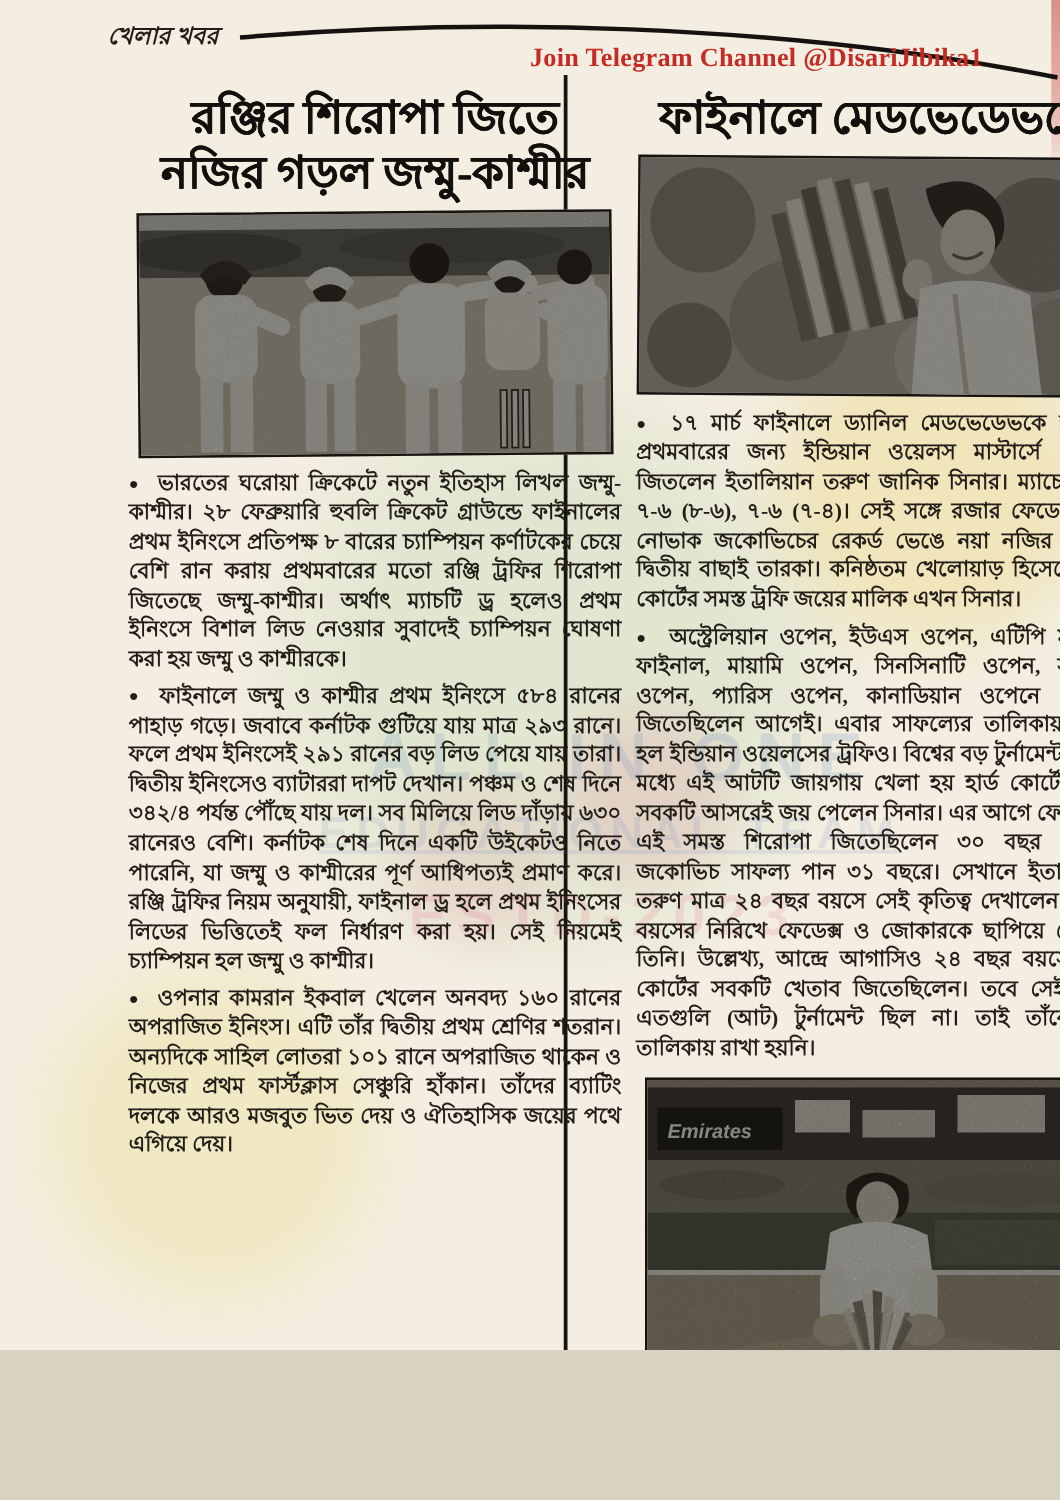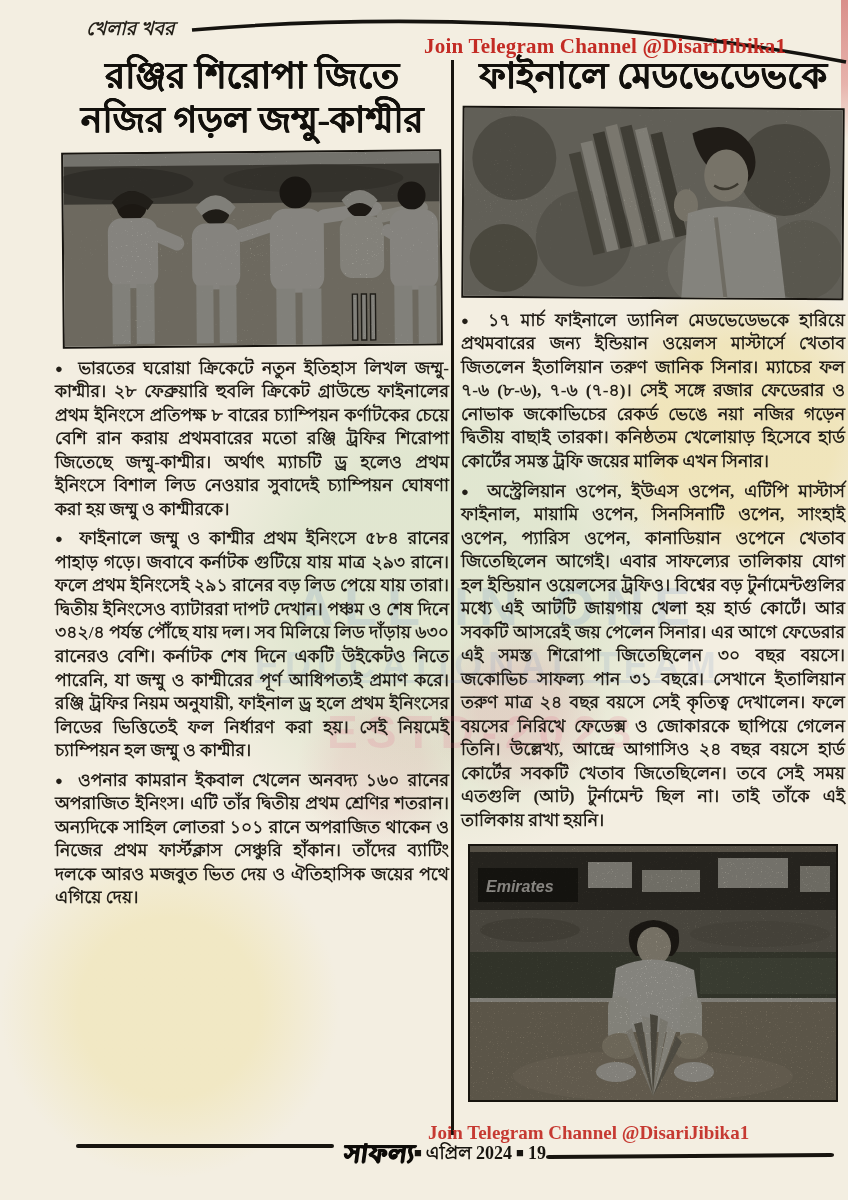--- a/index.html
+++ b/index.html
@@ -1,38 +1,38 @@
 <!DOCTYPE html>
 <html lang="bn"><head>
 <meta charset="utf-8">
 <style>
   html,body{margin:0;padding:0;background:#d8d2c2;}
   .page{
-    position:relative;width:848px;height:1200px;margin:0 auto;
+    position:relative;width:848px;height:1080px;margin:0 auto;
     background:
       radial-gradient(circle at 88% 36%, rgba(232,205,90,.28) 0 90px, rgba(232,205,90,0) 160px),
       radial-gradient(circle at 20% 84%, rgba(235,214,110,.25) 0 90px, rgba(235,214,110,0) 170px),
       radial-gradient(circle at 61% 59%, rgba(227,120,150,.18) 0 40px, rgba(227,120,150,0) 90px),
       radial-gradient(circle at 45% 64%, rgba(230,130,150,.14) 0 40px, rgba(230,130,150,0) 85px),
       radial-gradient(circle at 52% 50%, rgba(130,190,120,.16) 0 150px, rgba(130,190,120,0) 260px),
       #f3eee1;
     overflow:hidden;
     font-family:"Liberation Serif","DejaVu Serif",serif;
     color:#221e17;
   }
   .edge-pink{position:absolute;right:0;top:0;width:7px;height:140px;
     background:linear-gradient(180deg,#d98f8a,#e7b3ac 60%,rgba(231,179,172,0));}
   .kicker{position:absolute;left:86px;top:14px;font-size:19px;font-style:italic;font-weight:700;}
   .header-rule{position:absolute;left:0;top:0;width:848px;height:72px;pointer-events:none;}
   .tg-top{position:absolute;left:424px;top:34px;width:420px;font-size:21px;font-weight:700;
     color:#c32b24;letter-spacing:.2px;}
   .tg-bottom{position:absolute;left:428px;top:1122px;width:345px;font-size:19px;font-weight:700;
     color:#c32b24;opacity:.92;}
   .divider{position:absolute;left:451px;top:60px;width:2.5px;height:1075px;background:#17140f;}
-  .col{position:absolute;top:55px;}
+  .col{position:absolute;top:73px;margin-left:48px;}
   .col-left{left:55px;width:394px;}
   .col-right{left:461px;width:384px;}
   .headline{font-weight:800;text-align:center;font-size:36px;line-height:1.22;
     letter-spacing:0;color:#12100c;
     text-shadow:.6px 0 0 #12100c, 0 .4px 0 #12100c;}
   .col-right .headline{font-size:36px;text-align:center;}
   .photo{display:block;border:2px solid #17140f;background:#cfccc2;margin:8px auto 10px auto;}
   .photo-1{width:376px;height:192px;transform:rotate(-.5deg);}
   .photo-2{width:378px;height:188px;transform:rotate(.4deg);}
   .photo-3{width:366px;height:254px;margin-top:12px;}

